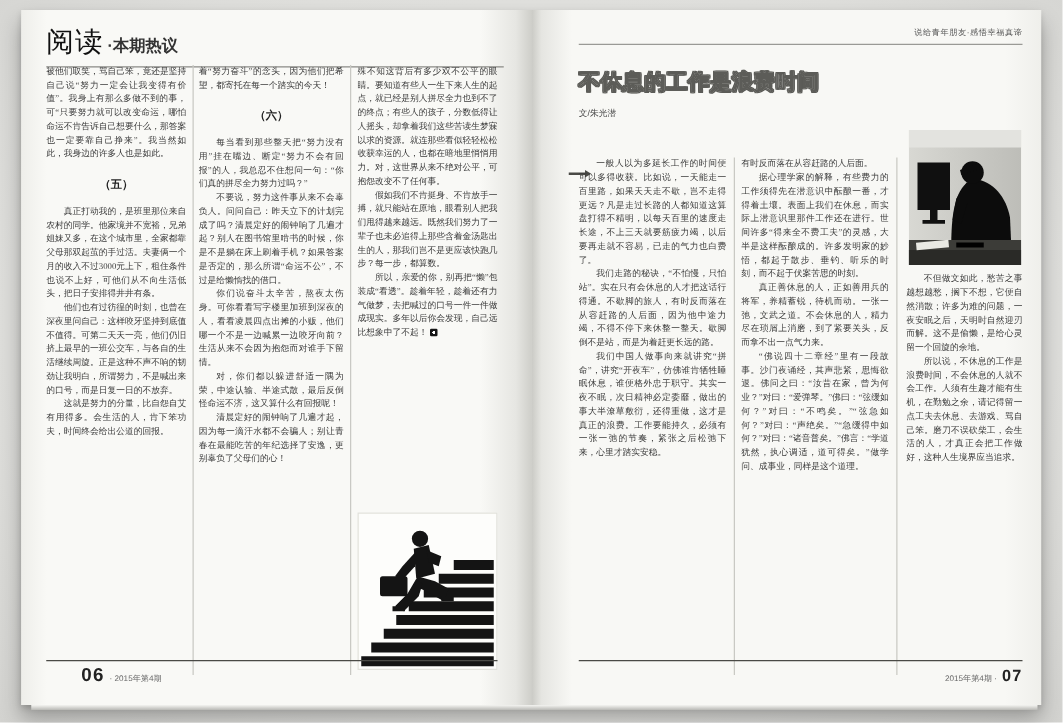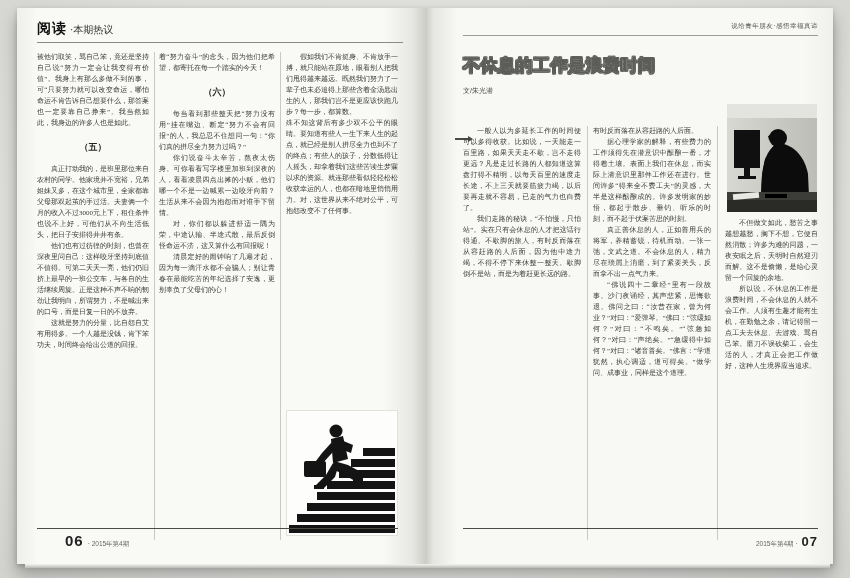--- a/index.html
+++ b/index.html
@@ -15,22 +15,22 @@
   .spread::after{
     content:"";position:absolute;left:8px;right:3px;bottom:-4px;height:4px;
     background:linear-gradient(#f4f4f1, #b9b9b5);
   }
   .page{position:absolute;top:0;height:556px;width:408px;}
   .page.left{left:0;background:linear-gradient(90deg,#eeeeea 0%,#f9f9f6 5%,#f9f9f6 90%,#e6e6e2 97%,#cfcfca 100%);}
   .page.right{left:408px;background:linear-gradient(90deg,#c9c9c4 0%,#e5e5e1 2%,#f8f8f5 8%,#f8f8f5 93%,#efefeb 100%);}
 
   
   .l-header{position:absolute;left:20px;right:22px;top:11px;border-bottom:1px solid #8a8a86;padding-bottom:4px;}
-  .l-brand{font-weight:700;font-size:14px;color:#111;letter-spacing:1px;}
-  .l-topic{font-size:10px;color:#333;margin-left:3px;font-weight:normal;}
+  .l-brand{font-weight:400;font-size:22px;color:#111;letter-spacing:1px;}
+  .l-topic{font-size:13px;color:#333;margin-left:3px;font-weight:bold;}
   .vline{position:absolute;width:1px;background:#c9c9c4;}
   .page.left .vline{top:44px;height:488px;}
   .page.right .vline{top:118px;height:414px;}
   .col{position:absolute;overflow:hidden;
     font-family:"Liberation Serif","DejaVu Serif",serif;
     font-size:7px;line-height:11px;color:#3a3a3a;text-align:justify;}
   .lcol1{left:20px;top:44px;width:112px;height:490px;}
   .lcol2{left:142px;top:44px;width:116px;height:490px;}
   .lcol3{left:269px;top:44px;width:112px;height:352px;}
   .bp{margin:0;text-indent:2em;}
@@ -73,33 +73,35 @@
     </div>
 
     <div class="vline" style="left:137px"></div>
     <div class="vline" style="left:263px"></div>
 
     <div class="col lcol1">
         <p class="bp noind">被他们取笑，骂自己笨，竟还是坚持自己说“努力一定会让我变得有价值”。我身上有那么多做不到的事，可“只要努力就可以改变命运，哪怕命运不肯告诉自己想要什么，那答案也一定要靠自己挣来”。我当然如此，我身边的许多人也是如此。</p>
         <p class="sec">（五）</p>
         <p class="bp">真正打动我的，是班里那位来自农村的同学。他家境并不宽裕，兄弟姐妹又多，在这个城市里，全家都靠父母那双起茧的手过活。夫妻俩一个月的收入不过3000元上下，租住条件也说不上好，可他们从不向生活低头，把日子安排得井井有条。</p>
         <p class="bp">他们也有过彷徨的时刻，也曾在深夜里问自己：这样咬牙坚持到底值不值得。可第二天天一亮，他们仍旧挤上最早的一班公交车，与各自的生活继续周旋。正是这种不声不响的韧劲让我明白，所谓努力，不是喊出来的口号，而是日复一日的不放弃。</p>
-        <p class="bp">这就是努力的分量，比自怨自艾有用得多。一个人越是没钱，肯下笨功夫，时间终会给出公道的回报。</p>
+        <p class="bp">这就是努力的分量，比自怨自艾有用得多。会生活的人，肯下笨功夫，时间终会给出公道的回报。</p>
       </div>
     <div class="col lcol2">
         <p class="bp noind">着“努力奋斗”的念头，因为他们把希望，都寄托在每一个踏实的今天！</p>
         <p class="sec">（六）</p>
         <p class="bp">每当看到那些整天把“努力没有用”挂在嘴边、断定“努力不会有回报”的人，我总忍不住想问一句：“你们真的拼尽全力努力过吗？”</p>
+        <p class="bp">不要说，努力这件事从来不会辜负人。问问自己：昨天立下的计划完成了吗？清晨定好的闹钟响了几遍才起？别人在图书馆里啃书的时候，你是不是躺在床上刷着手机？如果答案是否定的，那么所谓“命运不公”，不过是给懒惰找的借口。</p>
         <p class="bp">你们说奋斗太辛苦，熬夜太伤身。可你看看写字楼里加班到深夜的人，看看凌晨四点出摊的小贩，他们哪一个不是一边喊累一边咬牙向前？生活从来不会因为抱怨而对谁手下留情。</p>
         <p class="bp">对，你们都以躲进舒适一隅为荣，中途认输、半途式散，最后反倒怪命运不济，这又算什么有回报呢！</p>
         <p class="bp">清晨定好的闹钟响了几遍才起，因为每一滴汗水都不会骗人；别让青春在最能吃苦的年纪选择了安逸，更别辜负了父母们的心！</p>
       </div>
     <div class="col lcol3">
+        <p class="bp noind">殊不知这背后有多少双不公平的眼睛。要知道有些人一生下来人生的起点，就已经是别人拼尽全力也到不了的终点；有些人的孩子，分数低得让人摇头，却拿着我们这些苦读生梦寐以求的资源。就连那些看似轻轻松松收获幸运的人，也都在暗地里悄悄用力。对，这世界从来不绝对公平，可抱怨改变不了任何事。</p>
         <p class="bp">假如我们不肯挺身、不肯放手一搏，就只能站在原地，眼看别人把我们甩得越来越远。既然我们努力了一辈子也未必追得上那些含着金汤匙出生的人，那我们岂不是更应该快跑几步？每一步，都算数。</p>
-        <p class="bp noind">殊不知这背后有多少双不公平的眼睛。要知道有些人一生下来人生的起点，就已经是别人拼尽全力也到不了的终点；有些人的孩子，分数低得让人摇头，却拿着我们这些苦读生梦寐以求的资源。就连那些看似轻轻松松收获幸运的人，也都在暗地里悄悄用力。对，这世界从来不绝对公平，可抱怨改变不了任何事。</p>
+        <p class="bp">所以，亲爱的你，别再把“懒”包装成“看透”。趁着年轻，趁着还有力气做梦，去把喊过的口号一件一件做成现实。多年以后你会发现，自己远比想象中了不起！<span class="endmark"></span></p>
       </div>
 
     <div class="l-illu">
       <svg width="110" height="124" viewBox="0 0 110 124">
         <g fill="#141414">
           <rect x="2" y="114" width="106" height="8"></rect>
           <rect x="10" y="103" width="98" height="8"></rect>
           <rect x="20" y="92" width="88" height="8"></rect>
           <rect x="30" y="81" width="78" height="8"></rect>
           <rect x="40" y="70" width="68" height="8"></rect>
@@ -159,20 +161,21 @@
     </div>
 
     <div class="start-arrow"></div>
 
     <div class="vline" style="left:162px"></div>
     <div class="vline" style="left:292px"></div>
 
     <div class="col rcol1">
         <p class="bp">一般人以为多延长工作的时间便可以多得收获。比如说，一天能走一百里路，如果天天走不歇，岂不走得更远？凡是走过长路的人都知道这算盘打得不精明，以每天百里的速度走长途，不上三天就要筋疲力竭，以后要再走就不容易，已走的气力也白费了。</p>
         <p class="bp">我们走路的秘诀，“不怕慢，只怕站”。实在只有会休息的人才把这话行得通。不歇脚的旅人，有时反而落在从容赶路的人后面，因为他中途力竭，不得不停下来休整一整天。歇脚倒不是站，而是为着赶更长远的路。</p>
+        <p class="bp">我们中国人做事向来就讲究“拼命”，讲究“开夜车”，仿佛谁肯牺牲睡眠休息，谁便格外忠于职守。其实一夜不眠，次日精神必定委靡，做出的事大半潦草敷衍，还得重做，这才是真正的浪费。工作要能持久，必须有一张一弛的节奏，紧张之后松弛下来，心里才踏实安稳。</p>
       </div>
     <div class="col rcol2">
         <p class="bp noind">有时反而落在从容赶路的人后面。</p>
         <p class="bp">据心理学家的解释，有些费力的工作须得先在潜意识中酝酿一番，才得着土壤。表面上我们在休息，而实际上潜意识里那件工作还在进行。世间许多“得来全不费工夫”的灵感，大半是这样酝酿成的。许多发明家的妙悟，都起于散步、垂钓、听乐的时刻，而不起于伏案苦思的时刻。</p>
         <p class="bp">真正善休息的人，正如善用兵的将军，养精蓄锐，待机而动。一张一弛，文武之道。不会休息的人，精力尽在琐屑上消磨，到了紧要关头，反而拿不出一点气力来。</p>
         <p class="bp">“佛说四十二章经”里有一段故事。沙门夜诵经，其声悲紧，思悔欲退。佛问之曰：“汝昔在家，曾为何业？”对曰：“爱弹琴。”佛曰：“弦缓如何？”对曰：“不鸣矣。”“弦急如何？”对曰：“声绝矣。”“急缓得中如何？”对曰：“诸音普矣。”佛言：“学道犹然，执心调适，道可得矣。”做学问、成事业，同样是这个道理。</p>
       </div>
     <div class="col rcol3">
         <p class="bp">不但做文如此，愁苦之事越想越愁，搁下不想，它便自然消散；许多为难的问题，一夜安眠之后，天明时自然迎刃而解。这不是偷懒，是给心灵留一个回旋的余地。</p>
         <p class="bp">所以说，不休息的工作是浪费时间，不会休息的人就不会工作。人须有生趣才能有生机，在勤勉之余，请记得留一点工夫去休息、去游戏、骂自己笨。磨刀不误砍柴工，会生活的人，才真正会把工作做好，这种人生境界应当追求。</p>

